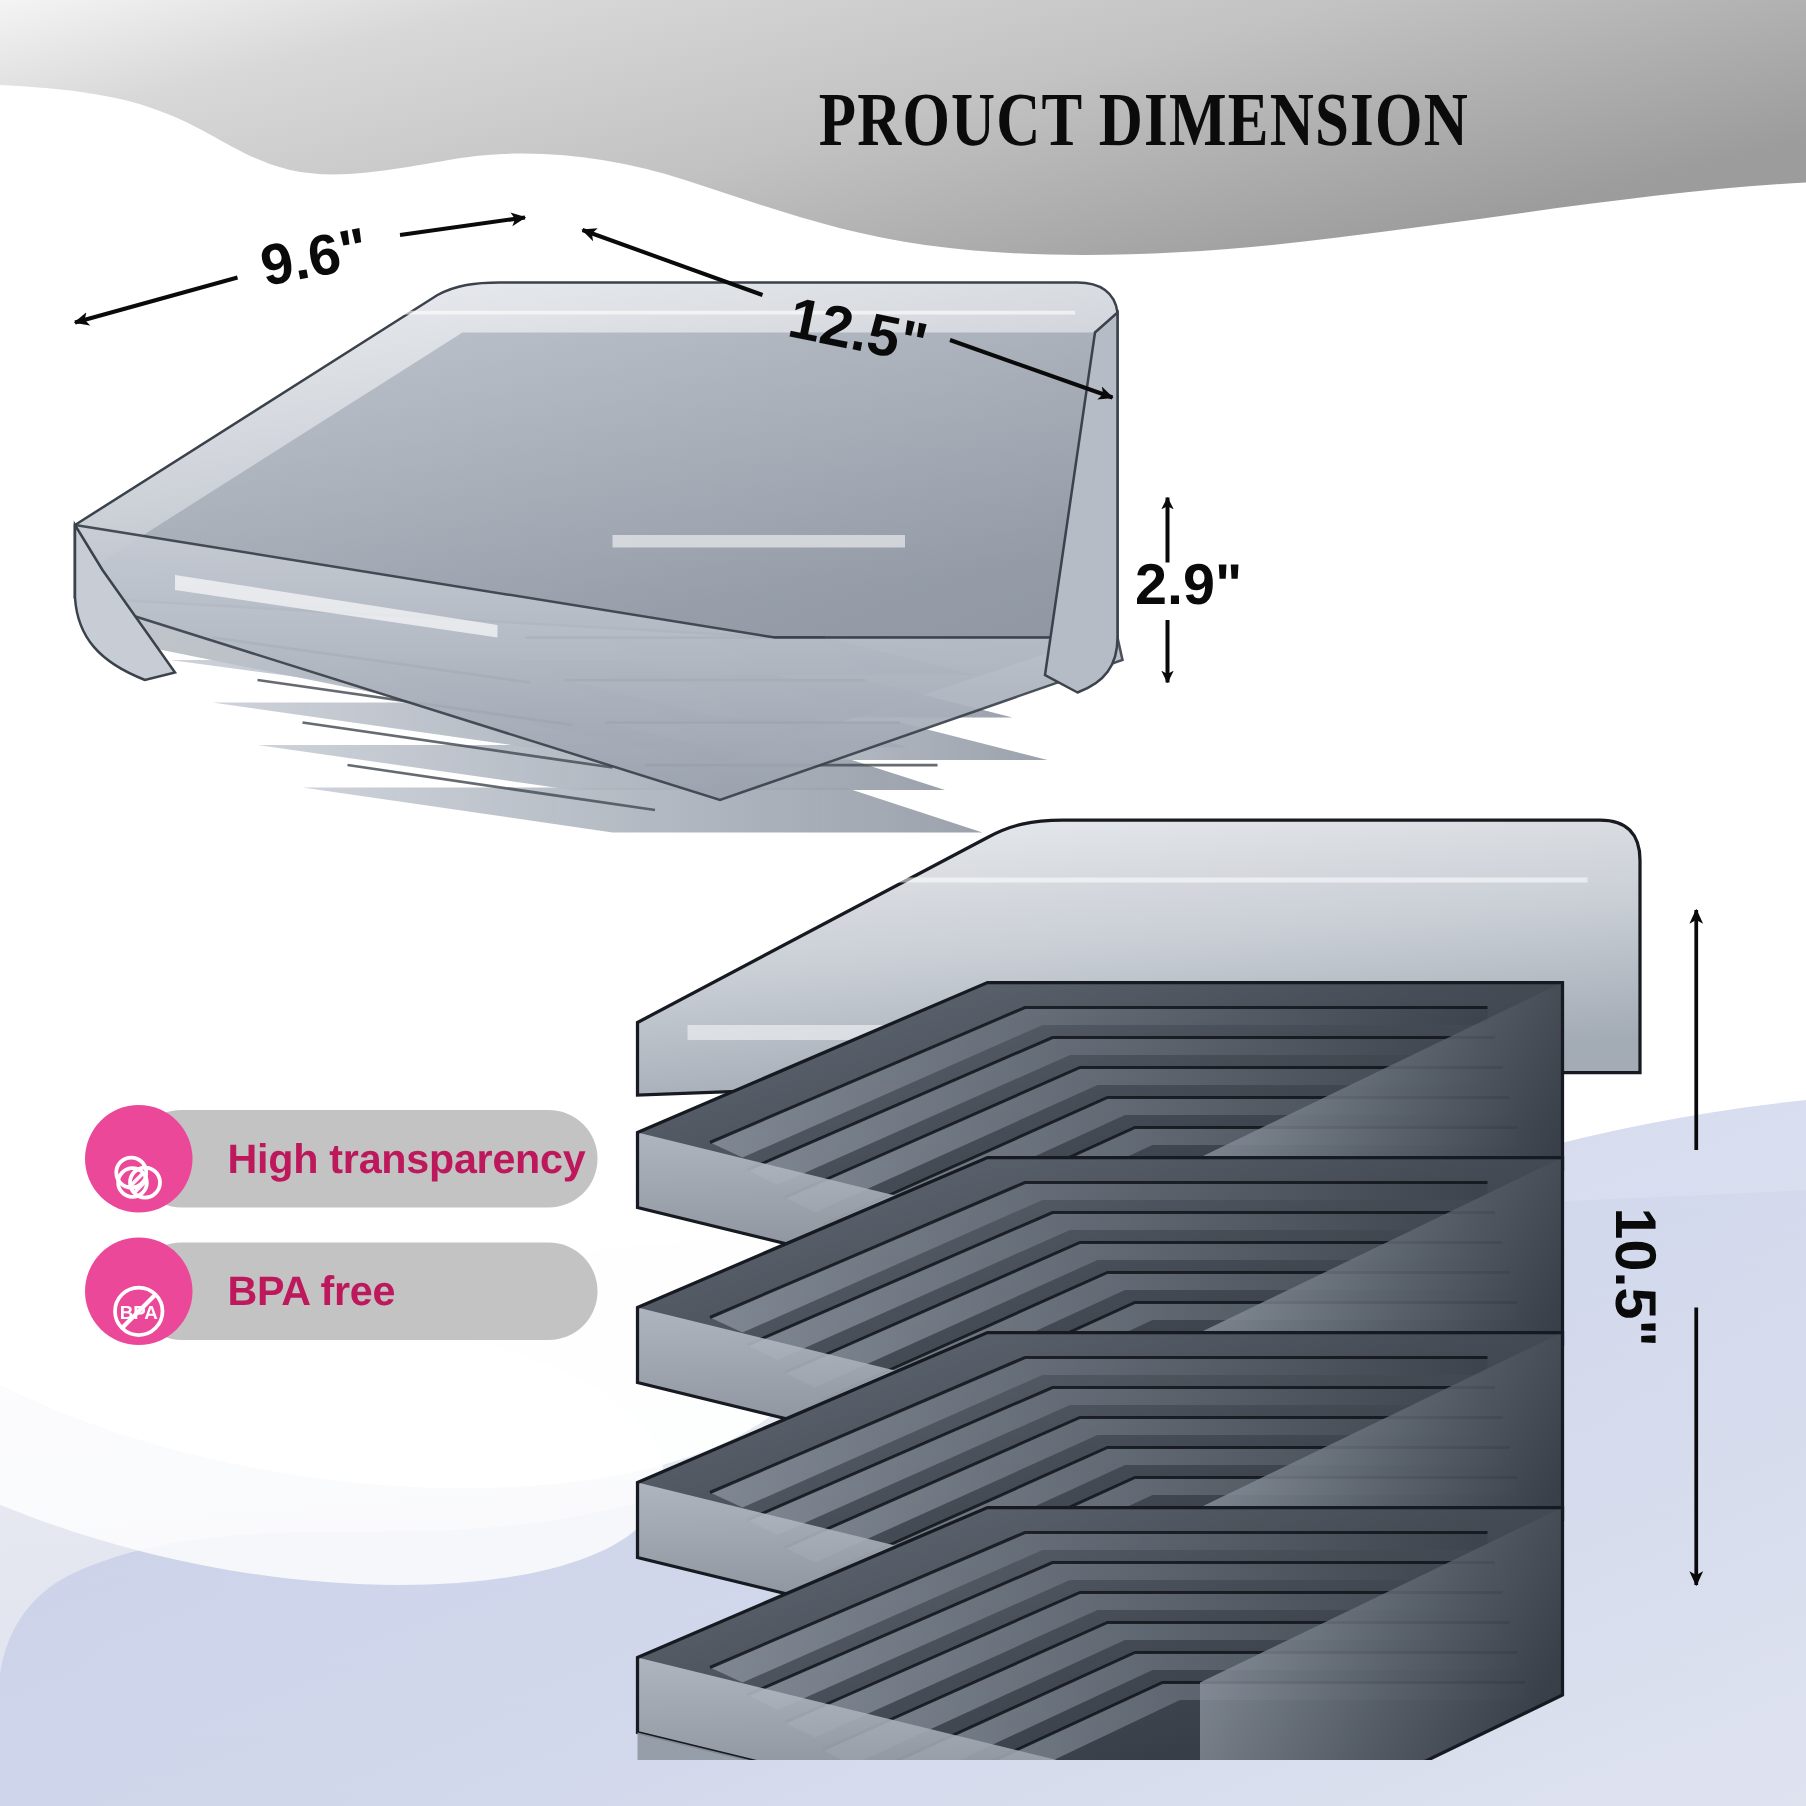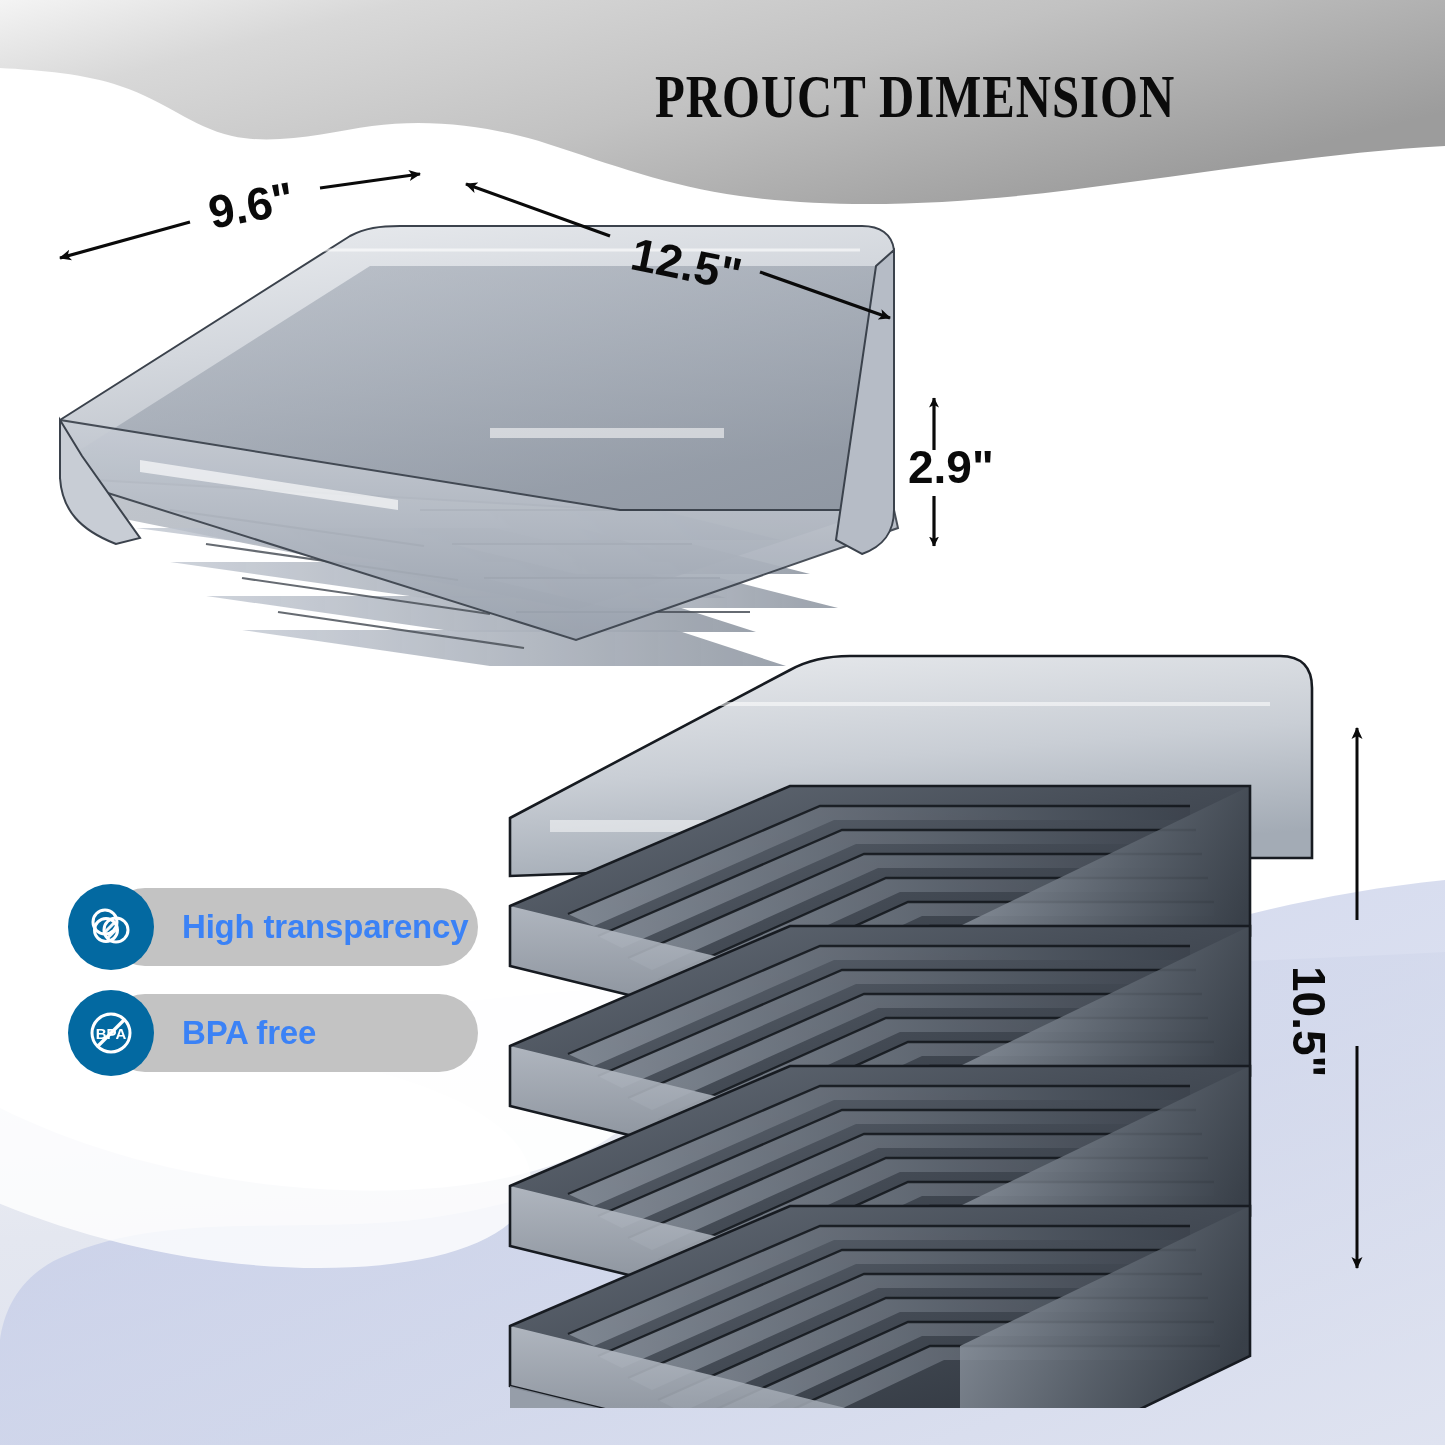--- a/index.html
+++ b/index.html
@@ -60,32 +60,32 @@
     height:78px;
     width:372px;
     background:#c3c3c3;
     border-radius:39px;
   }
   .feature-icon{
     position:relative;
     z-index:3;
     width:86px;height:86px;
     border-radius:50%;
-    background:#0369a1;
-    display:flex;align-items:center;justify-content:center;
+    background:#ec4899;
+    display:flex;align-items:flex-end;justify-content:center;
     flex:0 0 86px;
   }
   .feature-icon svg{display:block;}
   .feature-text{
     position:relative;
     z-index:3;
     margin-left:28px;
     font-size:33px;
     font-weight:700;
-    color:#3b82f6;
+    color:#be185d;
     letter-spacing:-0.2px;
   }
 </style>
 </head>
 <body>
 
 <div id="stage">
 
   <svg class="bg-layer" viewBox="0 0 1445 1445" preserveAspectRatio="none">
     <defs>

